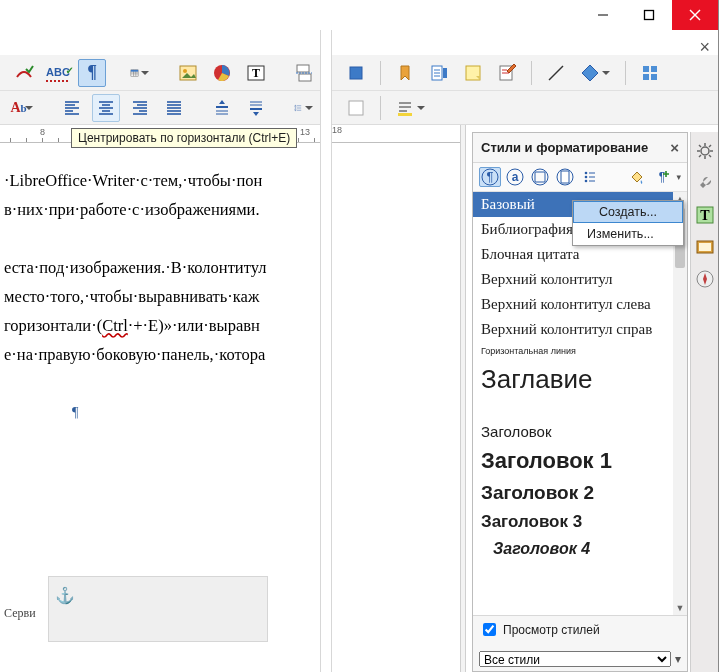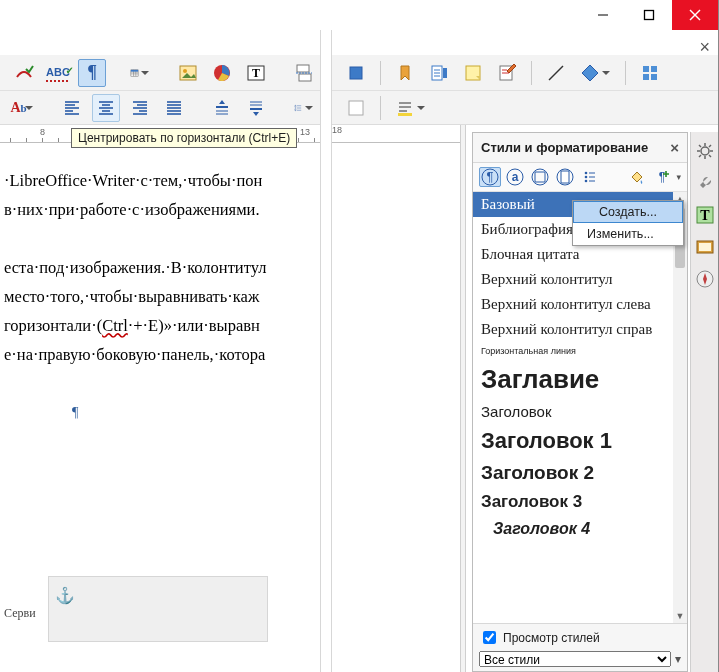--- a/index.html
+++ b/index.html
@@ -62,21 +62,21 @@
   .panel{position:absolute;top:132px;right:30px;width:216px;bottom:0;border:1px solid #bcbcbc;background:#fff;display:flex;flex-direction:column;}
   .panel-hdr{display:flex;align-items:center;justify-content:space-between;padding:6px 8px;font-weight:600;border-bottom:1px solid #d8d8d8;background:#f6f6f6;}
   .panel-hdr .x{font-size:15px;color:#555;}
   .panel-tb{display:flex;align-items:center;gap:3px;padding:4px 6px;border-bottom:1px solid #e1e1e1;background:#fafafa;}
   .pbtn{width:22px;height:20px;display:flex;align-items:center;justify-content:center;border:1px solid transparent;border-radius:2px;}
   .pbtn.active{background:var(--selected-bg);border-color:var(--selected-border);}
   .pbtn svg{display:block;}
   .styles-list{flex:1;overflow:hidden;position:relative;border-bottom:1px solid #d8d8d8;}
   .style-item{padding:4px 8px;cursor:default;white-space:nowrap;overflow:hidden;}
   .style-item.sel{background:#3d72b8;color:#fff;}
-  .panel-footer{padding:4px 6px;font-size:12px;display:flex;flex-direction:column;gap:4px;background:#f6f6f6;}
+  .panel-footer{padding:4px 6px;font-size:12px;display:flex;flex-direction:column;gap:12px;background:#f6f6f6;}
   .panel-footer label{display:flex;align-items:center;gap:4px;}
   .panel-footer select{flex:1;font-size:12px;height:16px;}
   .footer-row{display:flex;align-items:center;gap:4px;}
   
   .sb{position:absolute;right:0;top:0;bottom:0;width:14px;background:#f2f2f2;display:flex;flex-direction:column;justify-content:space-between;align-items:center;}
   .sb .arr{width:14px;height:14px;display:flex;align-items:center;justify-content:center;color:#666;font-size:9px;}
   .sb .thumb{background:#c6c6c6;border-radius:2px;width:10px;}
   
   .side-icons{position:absolute;top:132px;right:0;width:28px;bottom:0;background:#eceaea;border-left:1px solid #cfcfcf;display:flex;flex-direction:column;align-items:center;gap:10px;padding-top:8px;}
   .sico{width:22px;height:22px;display:flex;align-items:center;justify-content:center;}
@@ -427,22 +427,22 @@
       <span style="font-size: 9px; color: rgb(85, 85, 85);">▾</span>
     </div>
   <div class="styles-list" id="styles">
     <div class="style-item sel" style="font-family: Georgia, serif; font-size: 15px; font-weight: normal;">Базовый</div>
       <div class="style-item" style="font-family: Georgia, serif; font-size: 15px;">Библиография</div>
       <div class="style-item" style="font-family: Georgia, serif; font-size: 15px;">Блочная цитата</div>
       <div class="style-item" style="font-family: Georgia, serif; font-size: 15px;">Верхний колонтитул</div>
       <div class="style-item" style="font-family: Georgia, serif; font-size: 15px;">Верхний колонтитул слева</div>
       <div class="style-item" style="font-family: Georgia, serif; font-size: 15px;">Верхний колонтитул справ</div>
       <div class="style-item" style="font-family: Arial, sans-serif; font-size: 9px;">Горизонтальная линия</div>
-      <div class="style-item" style="font-family: Arial, sans-serif; font-size: 26px; font-weight: bold;">Заглавие</div>
-      <div class="style-item" style="font-family: Arial, sans-serif; font-size: 15px;">Заголовок</div>
+      <div class="style-item" style="font-family: Arial, sans-serif; font-size: 26px; font-weight: normal;">Заглавие</div>
+      <div class="style-item" style="font-family: Arial, sans-serif; font-size: 15px; margin-top: 20px;">Заголовок</div>
       <div class="style-item" style="font-family: Arial, sans-serif; font-size: 22px; font-weight: bold;">Заголовок 1</div>
       <div class="style-item" style="font-family: Arial, sans-serif; font-size: 19px; font-weight: bold;">Заголовок 2</div>
       <div class="style-item" style="font-family: Arial, sans-serif; font-size: 17px; font-weight: bold;">Заголовок 3</div>
       <div class="style-item" style="font-family: Arial, sans-serif; font-size: 16px; font-weight: bold; font-style: italic; margin-left: 12px;">Заголовок 4</div>
       <div class="sb">
       <div class="arr">▲</div>
       <div class="thumb" style="height:60px;margin-top:2px;"></div>
       <div style="flex:1"></div>
       <div class="arr">▼</div>
     </div>

